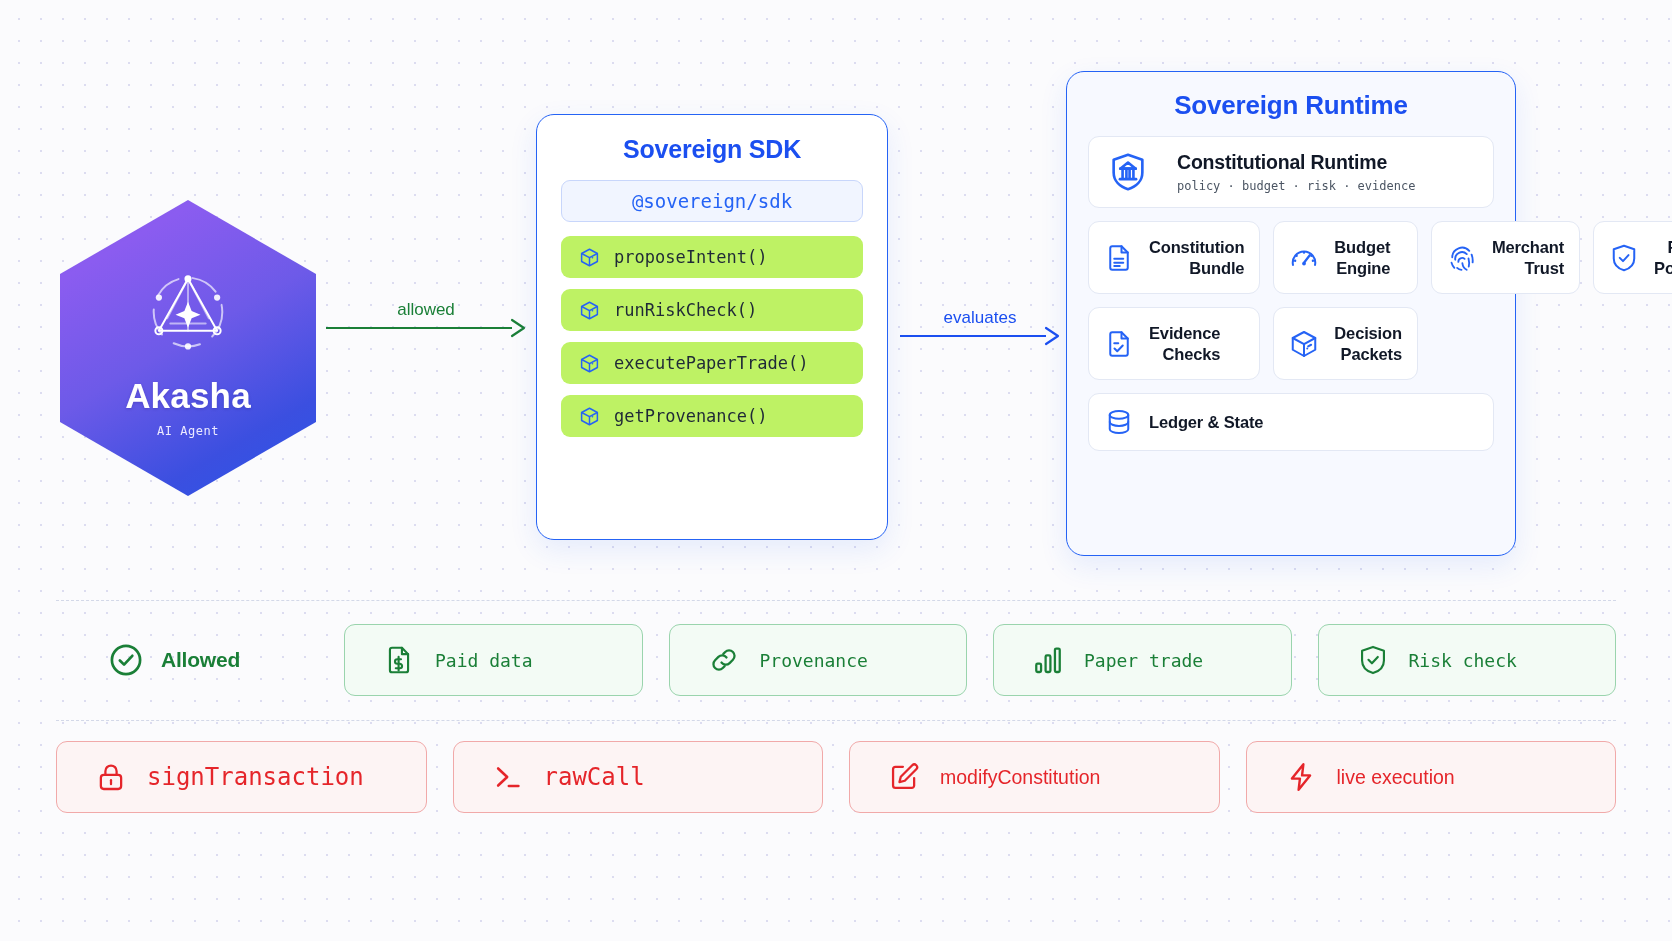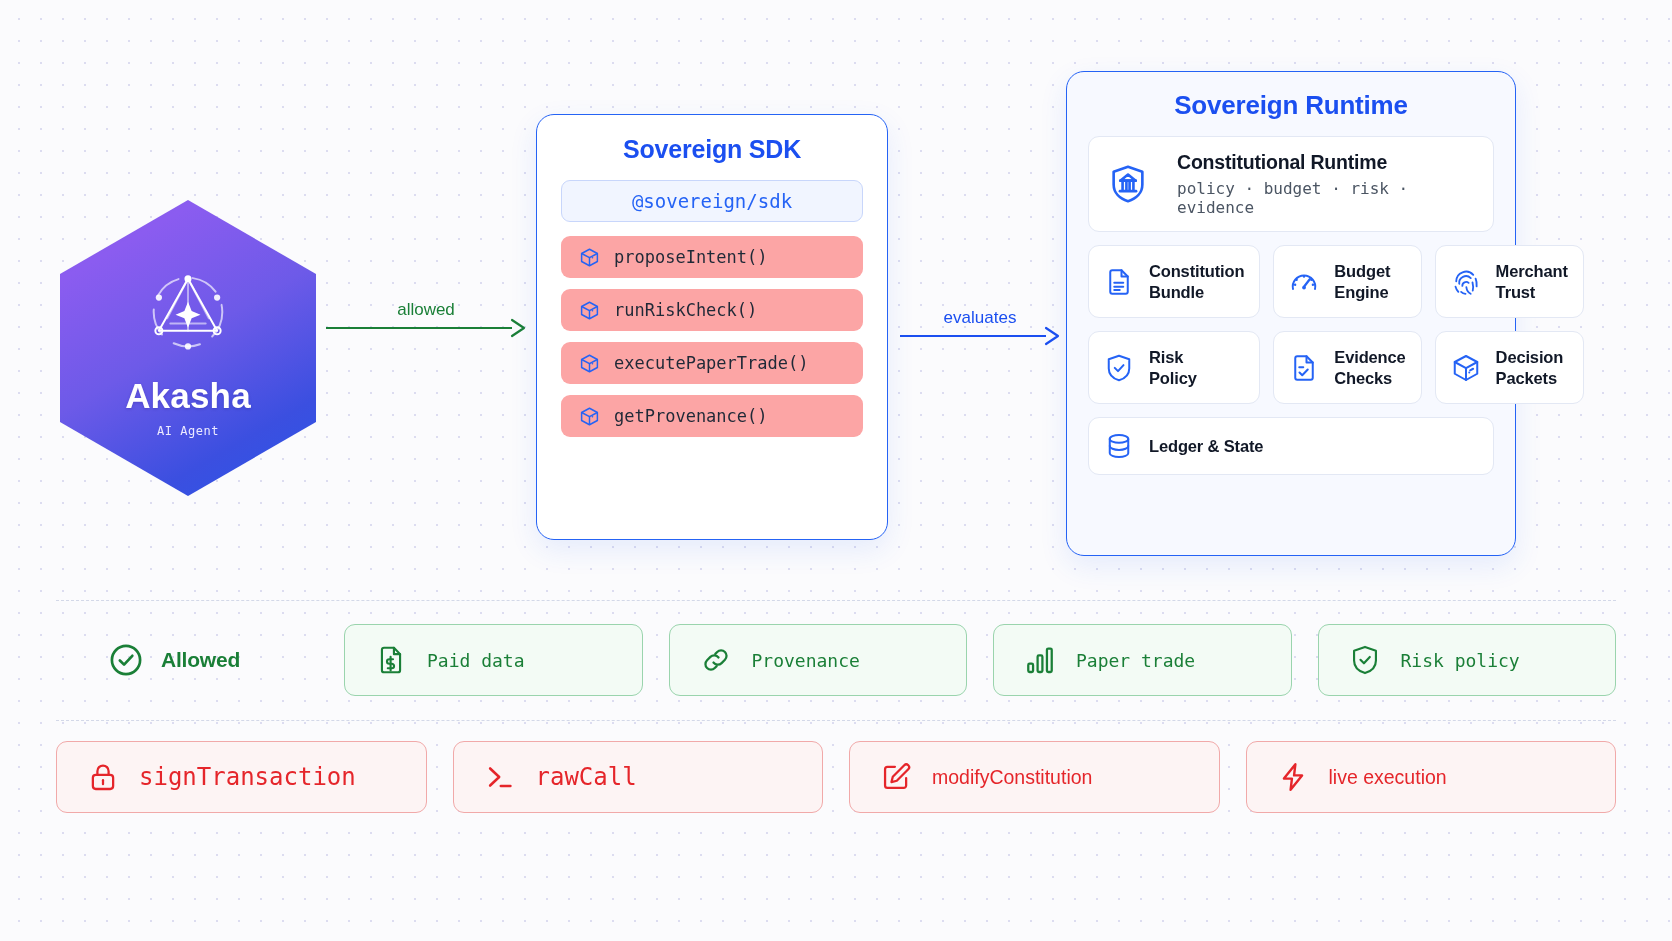--- a/index.html
+++ b/index.html
@@ -111,21 +111,21 @@
     display: flex; align-items: center; justify-content: center;
     font-family: "DejaVu Sans Mono", monospace;
     font-size: 19px;
     color: #2563f5;
     margin-bottom: 14px;
   }
 
   .api-row {
     height: 42px;
     border-radius: 9px;
-    background: #fca5a5;
+    background: #bef264;
     display: flex; align-items: center;
     gap: 14px;
     padding: 0 18px;
     margin-bottom: 11px;
   }
   .api-row:last-child { margin-bottom: 0; }
   .api-row .ico { width: 21px; height: 21px; flex: 0 0 21px; color: #2563f5; }
   .api-row .txt {
     font-family: "DejaVu Sans Mono", monospace;
     font-size: 17px;
@@ -138,28 +138,29 @@
     background: #ffffff;
     border-radius: 11px;
     display: flex; align-items: center; gap: 28px;
     padding: 14px 18px;
     margin-bottom: 13px;
   }
   .rt-hero .ico { width: 42px; height: 42px; flex: 0 0 42px; color: #2563f5; }
   .rt-hero .h-title { font-size: 19.5px; font-weight: 700; color: #111827; letter-spacing: -.2px; }
   .rt-hero .h-sub {
     font-family: "DejaVu Sans Mono", monospace;
-    font-size: 16px; color: #4b5563; margin-top: 5px;
+    font-size: 12px; color: #4b5563; margin-top: 5px;
   }
 
   .rt-grid {
     display: grid;
-    grid-template-columns: 1fr 1fr 1fr;
+    grid-template-columns: 1fr 1fr 1fr 1fr;
     gap: 13px;
     margin-bottom: 13px;
+    text-align: right;
   }
   .rt-card {
     border: 1px solid #e3e8f4;
     background: #ffffff;
     border-radius: 11px;
     display: flex; align-items: center; gap: 15px;
     padding: 13px 15px;
     min-height: 73px;
   }
   .rt-card .ico { width: 30px; height: 30px; flex: 0 0 30px; color: #2563f5; }
@@ -202,21 +203,21 @@
   .legend-head .lbl { font-size: 21px; font-weight: 700; letter-spacing: -.2px; }
   #row-allowed .legend-head .ico, #row-allowed .legend-head .lbl { color: #1a7f37; }
   #row-blocked .legend-head .ico, #row-blocked .legend-head .lbl { color: #e5252a; }
 
   .pill-track { display: flex; gap: 26px; flex: 1; }
   .pill {
     flex: 1;
     height: 72px;
     border-radius: 11px;
     display: flex; align-items: center; gap: 20px;
-    padding: 0 30px;
+    padding: 0 38px;
   }
   .pill .ico { width: 32px; height: 32px; flex: 0 0 32px; }
   .pill .txt { font-size: 19px; white-space: nowrap; }
 
   .pill.ok {
     border: 1px solid #9ad4ad;
     background: #f3fbf5;
   }
   .pill.ok .ico, .pill.ok .txt { color: #1a7f37; }
   .pill.ok .txt { font-family: "DejaVu Sans Mono", monospace; font-size: 18px; }
@@ -507,21 +508,21 @@
         <span class="txt">Paper trade</span>
       </div>
 
       <div class="pill ok">
         <span class="ico">
           <svg viewBox="0 0 24 24" fill="none" stroke="currentColor" stroke-width="1.6" stroke-linecap="round" stroke-linejoin="round">
             <path d="M12 2.2 20.2 5v7.3c0 4.6-3.3 8-8.2 9.5C7.1 20.3 3.8 16.9 3.8 12.3V5Z"></path>
             <path d="M8.6 11.9 11.2 14.5 15.6 9.7"></path>
           </svg>
         </span>
-        <span class="txt">Risk policy</span>
+        <span class="txt">Risk check</span>
       </div>
 
     </div>
   </div>
 
   <div class="legend-row" id="row-blocked">
     <div class="pill-track">
 
       <div class="pill no">
         <span class="ico">

